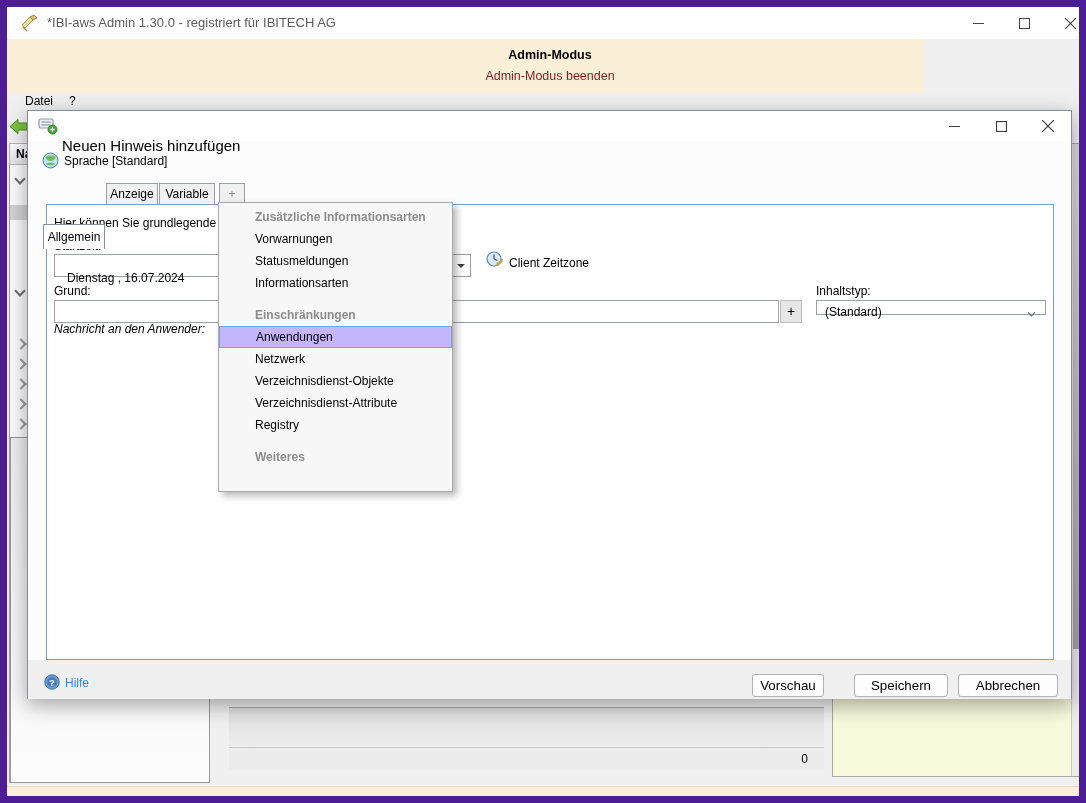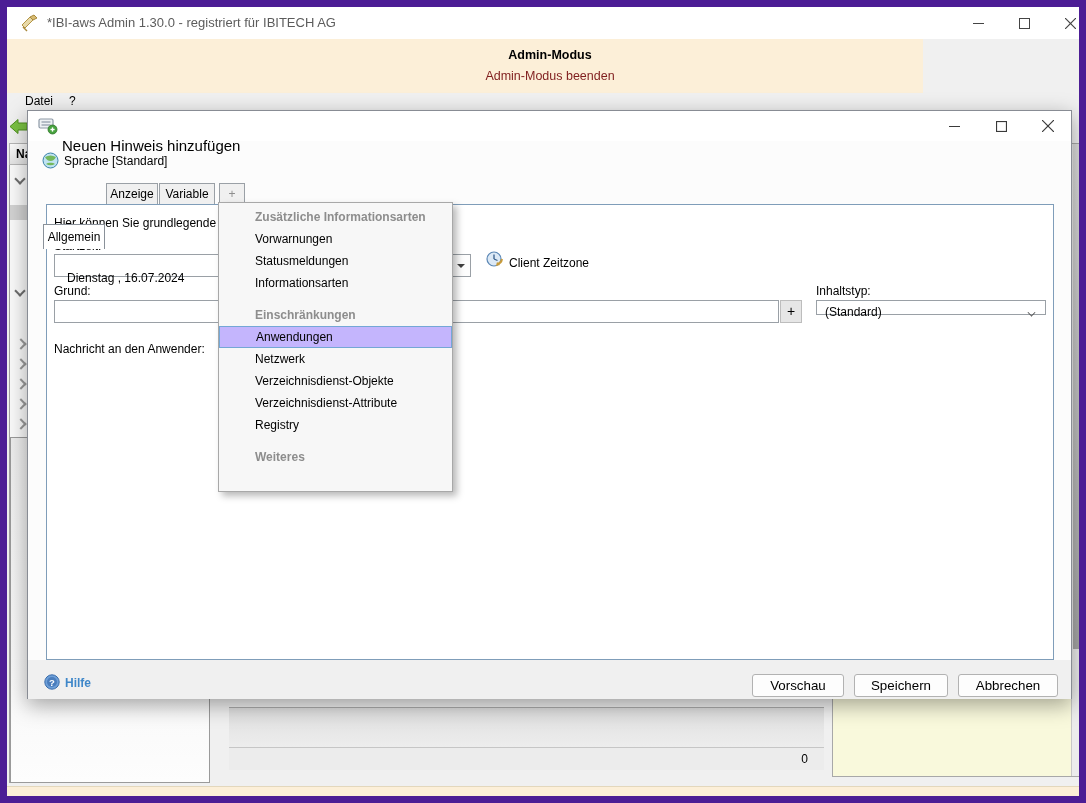--- a/index.html
+++ b/index.html
@@ -225,21 +225,21 @@
     <span class="abs" style="left:26px;top:173px;z-index:3;">Grund:</span>
     <input class="abs field" style="left: 26px; top: 189px; width: 725px; height: 23px; z-index: 3; padding: 0px 6px; font: 12px &quot;Liberation Sans&quot;, sans-serif;" value="">
     <div class="abs plus-btn" style="left:752px;top:189px;width:22px;height:23px;z-index:3;">+</div>
 
     <span class="abs" style="left:788px;top:173px;z-index:3;">Inhaltstyp:</span>
     <div class="abs field" style="left:788px;top:189px;width:230px;height:15px;z-index:3;">
       <span class="abs" style="left:8px;top:4px;">(Standard)</span>
       <span class="combo-chev"></span>
     </div>
 
-    <span class="abs" style="left:26px;top:231px;z-index:3;">Nachricht an den Anwender:</span>
+    <span class="abs" style="left:26px;top:211px;z-index:3;font-style:italic;">Nachricht an den Anwender:</span>
     <div class="abs editor">
       <div class="ed-toolbar">
         <span class="ed-btn">
           <span>Hyperlink</span>
           <span class="tri-down"></span>
         </span>
         <span class="ed-btn">
           <span>Variable</span>
           <span class="tri-down"></span>
         </span>
@@ -255,22 +255,22 @@
     </div>
 
     <div class="abs dlg-footer">
       <span class="abs" style="left:16px;top:14px;">
         <svg width="16" height="16" viewBox="0 0 16 16">
           <circle cx="8" cy="8" r="7.2" fill="#6d9fd8" stroke="#3a6cab" stroke-width="1"></circle>
           <circle cx="8" cy="8" r="5" fill="#4a7dbd"></circle>
           <text x="8" y="11.5" text-anchor="middle" font-size="9.5" font-weight="bold" fill="#fff" font-family="Liberation Sans, sans-serif">?</text>
         </svg>
       </span>
-      <span class="abs help-link" style="left:37px;top:16px;font-weight:bold;">Hilfe</span>
-      <button class="btn" style="left:724px;width:92px;">Vorschau</button>
+      <span class="abs help-link" style="left:37px;top:16px;">Hilfe</span>
+      <button class="btn" style="left:724px;width:72px;">Vorschau</button>
       <button class="btn" style="left:826px;width:94px;">Speichern</button>
       <button class="btn" style="left:930px;width:100px;">Abbrechen</button>
     </div>
   </div>
 
   <div class="abs popup">
     <div class="mrow mheader">Zusätzliche Informationsarten</div>
     <div class="mrow">Vorwarnungen</div>
     <div class="mrow">Statusmeldungen</div>
     <div class="mrow">Informationsarten</div>

